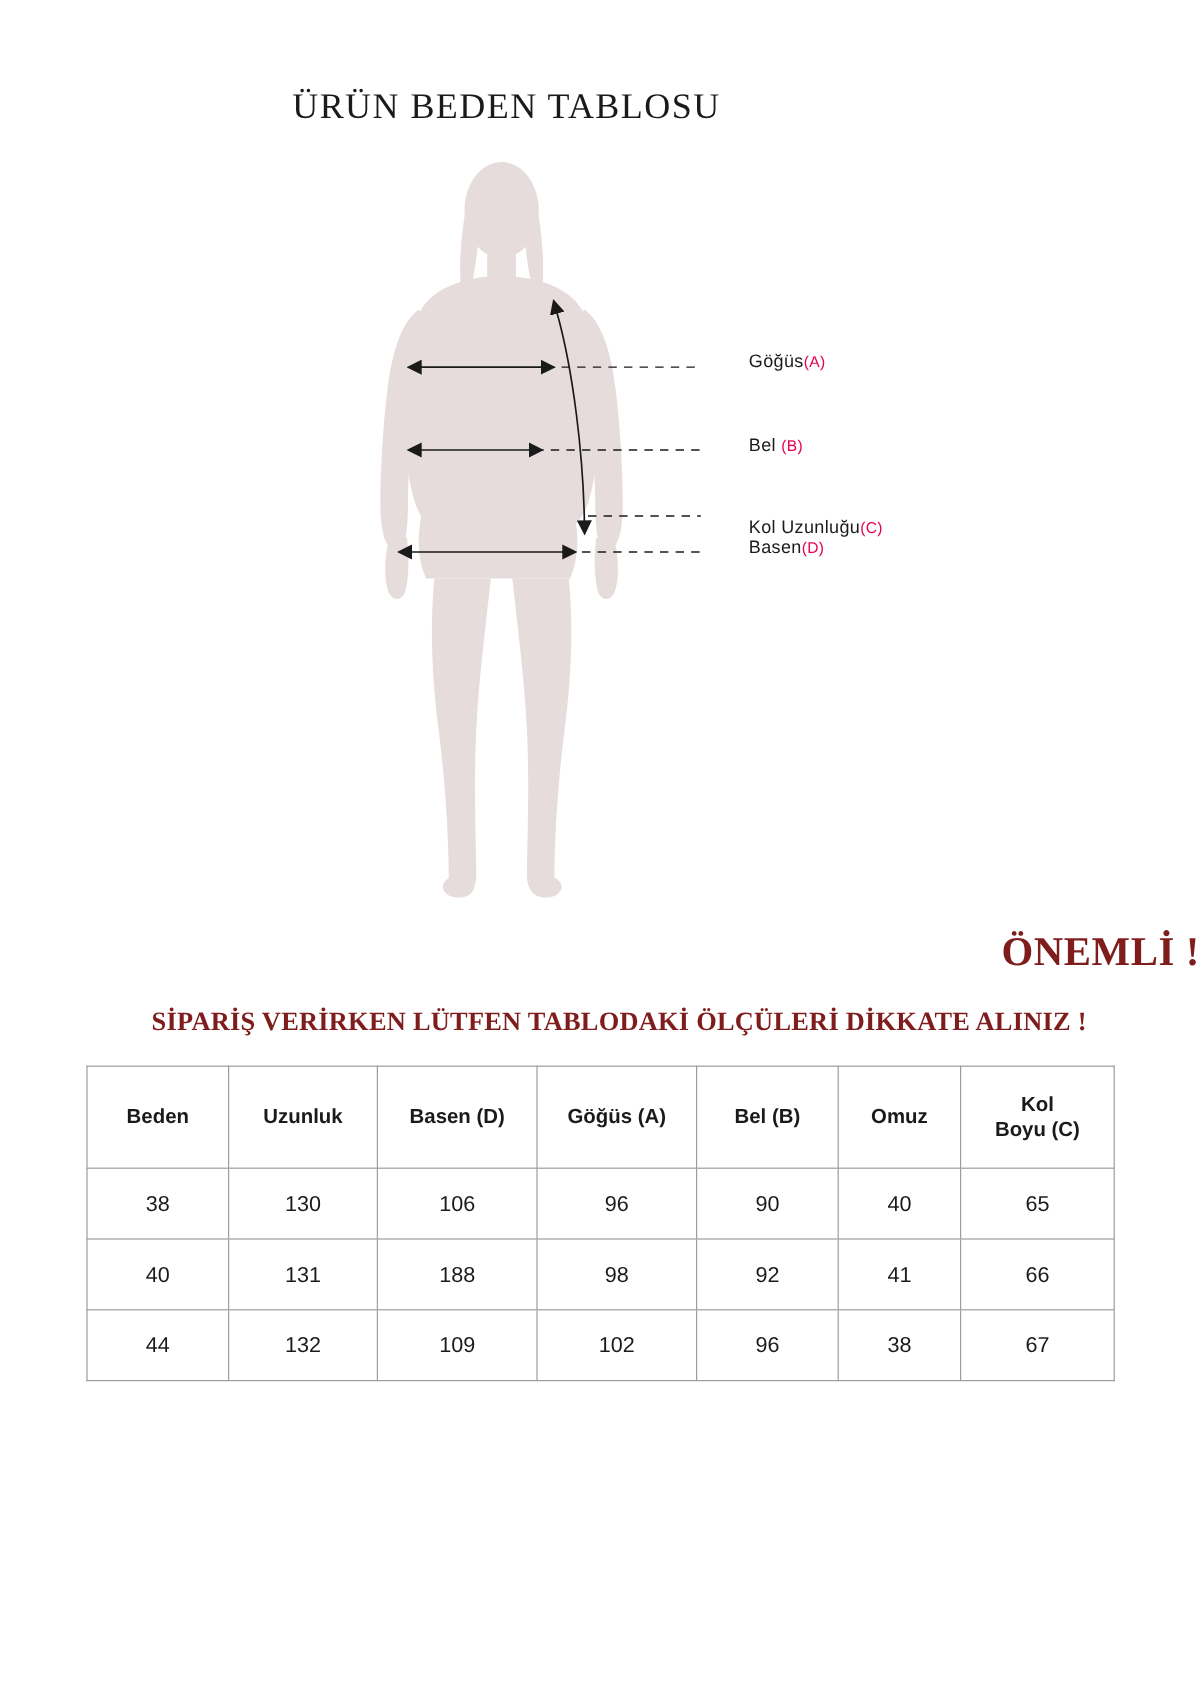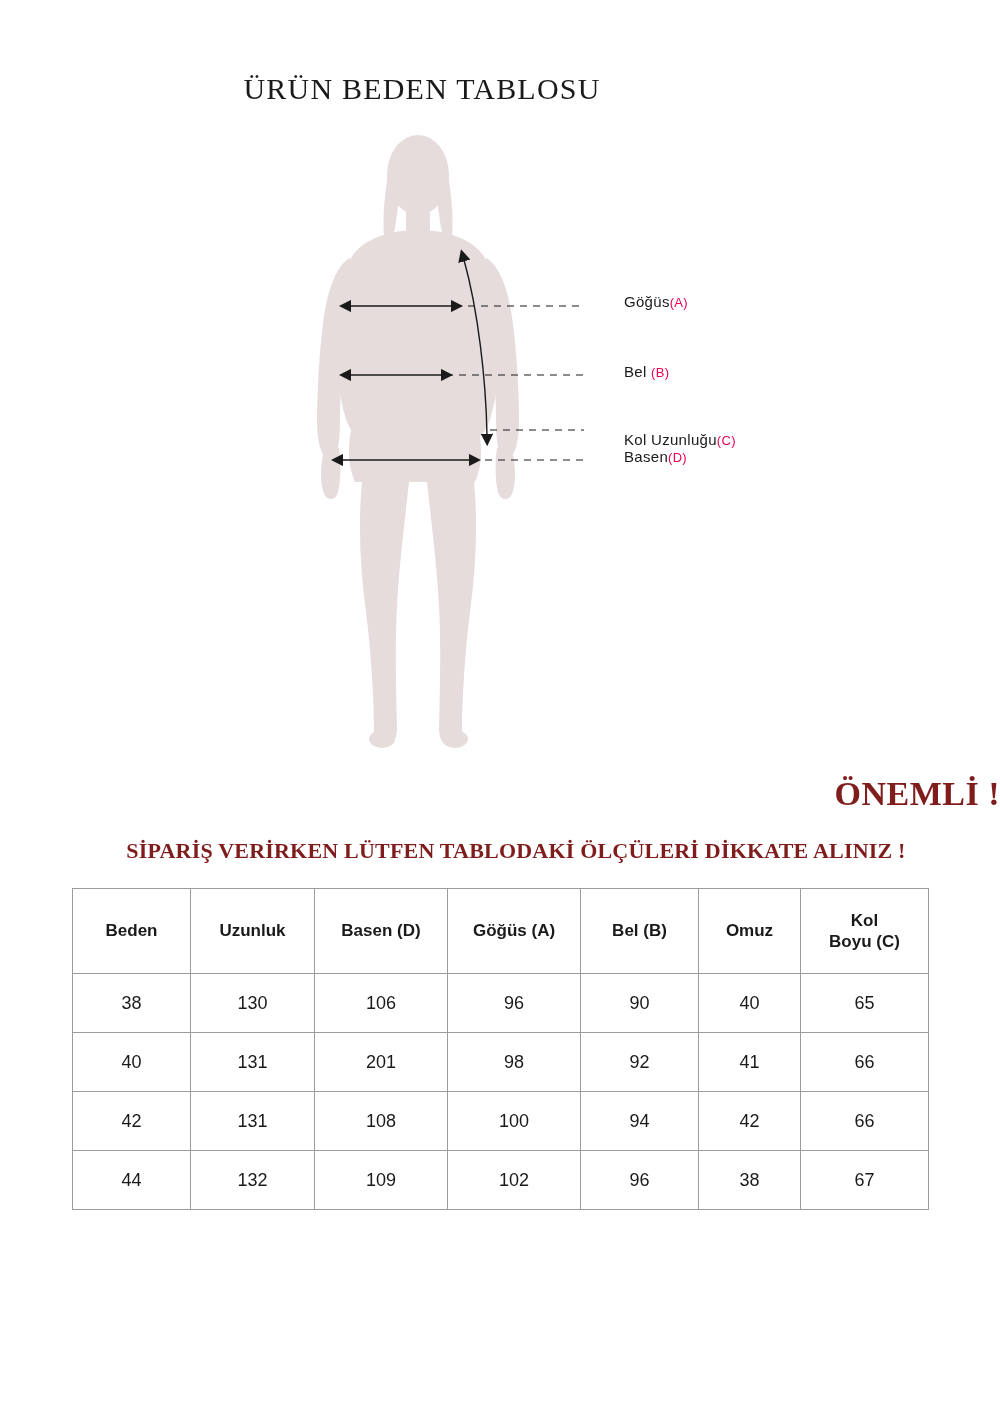--- a/index.html
+++ b/index.html
@@ -273,33 +273,24 @@
       <td>130</td>
       <td>106</td>
       <td>96</td>
       <td>90</td>
       <td>40</td>
       <td>65</td>
     </tr>
     <tr>
       <td>40</td>
       <td>131</td>
-      <td>201</td>
+      <td>188</td>
       <td>98</td>
       <td>92</td>
       <td>41</td>
-      <td>66</td>
-    </tr>
-    <tr>
-      <td>42</td>
-      <td>131</td>
-      <td>108</td>
-      <td>100</td>
-      <td>94</td>
-      <td>42</td>
       <td>66</td>
     </tr>
     <tr>
       <td>44</td>
       <td>132</td>
       <td>109</td>
       <td>102</td>
       <td>96</td>
       <td>38</td>
       <td>67</td>

